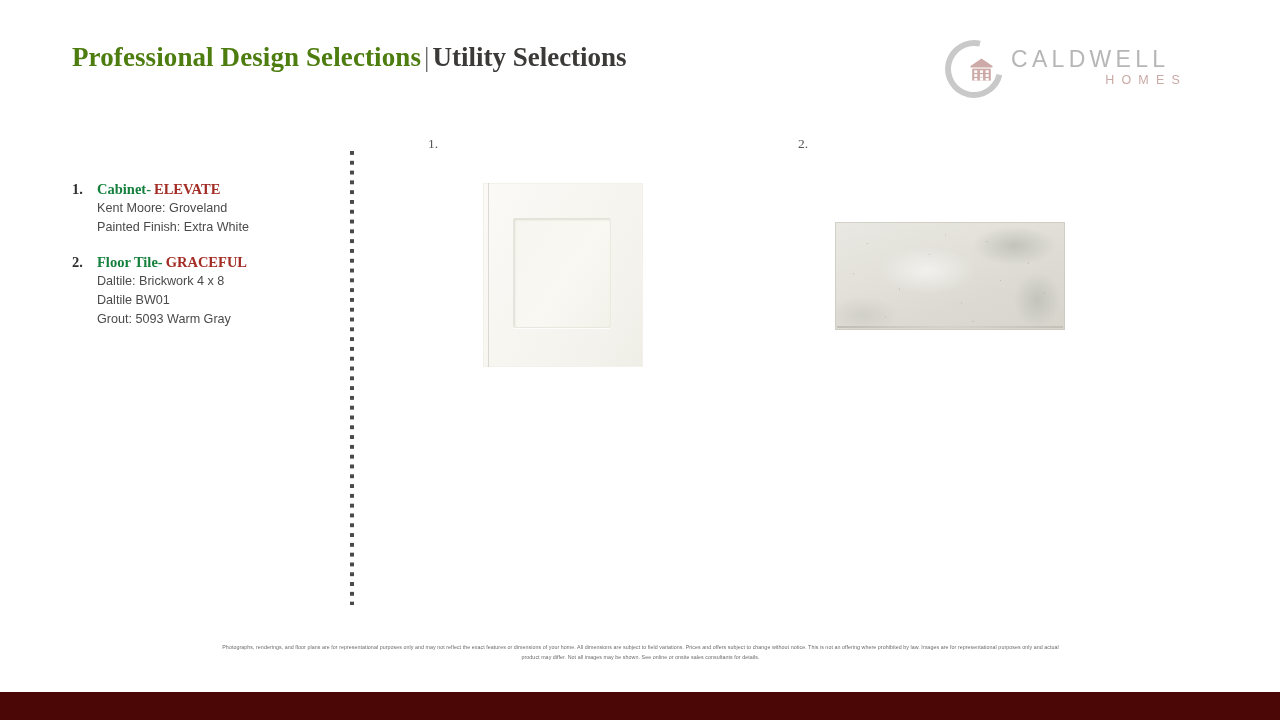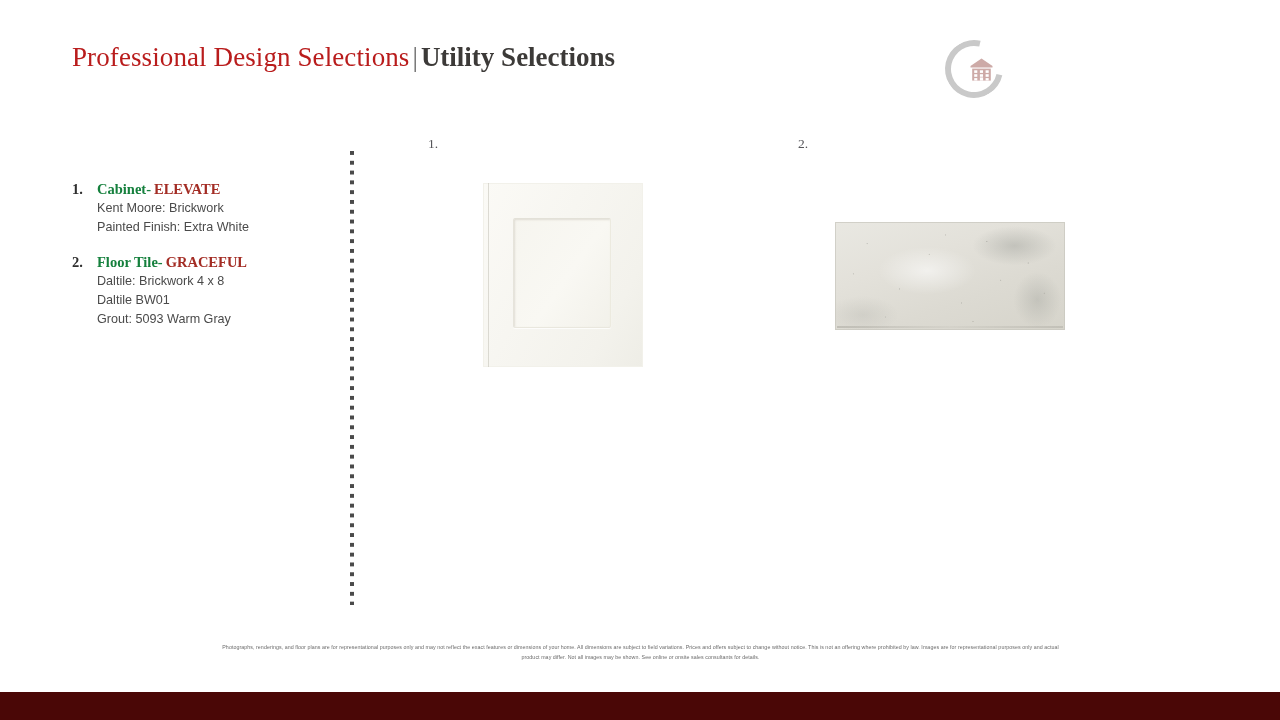--- a/index.html
+++ b/index.html
@@ -25,22 +25,22 @@
   .title {
     position: absolute;
     left: 72px;
     top: 41px;
     font-family: "Liberation Serif", serif;
     font-size: 27px;
     line-height: 32px;
     white-space: nowrap;
   }
   .title-main {
-    color: #b91c1c;
-    font-weight: normal;
+    color: #4d7c0f;
+    font-weight: bold;
     letter-spacing: .1px;
     text-align: center;
   }
   .title-sep {
     color: #6a6a6a;
     font-weight: normal;
     padding: 0 3px;
   }
   .title-sub {
     color: #3c3a38;
@@ -310,32 +310,36 @@
           <rect x="16.6" y="13.3" width="3.1" height="2.6"></rect>
           <rect x="5.2" y="17.2" width="3.1" height="2.6"></rect>
           <rect x="10.9" y="17.2" width="3.1" height="2.6"></rect>
           <rect x="16.6" y="17.2" width="3.1" height="2.6"></rect>
           <rect x="5.2" y="21.1" width="3.1" height="2.4"></rect>
           <rect x="16.6" y="21.1" width="3.1" height="2.4"></rect>
         </g>
         <rect x="10.9" y="20.4" width="3.2" height="3.2" fill="#ffffff"></rect>
       </svg>
     </div>
+    <div class="logo-text">
+      <div class="logo-word">CALDWELL</div>
+      <div class="logo-sub">HOMES</div>
+    </div>
   </div>
 
   <div class="selections">
 
     <div class="sel-block">
       <div class="sel-head">
         <span class="sel-num">1.</span>
         <span class="sel-name">Cabinet-</span>
         <span class="sel-accent">ELEVATE</span>
       </div>
       <div class="sel-lines">
-        <div class="sel-line">Kent Moore: Brickwork</div>
+        <div class="sel-line">Kent Moore: Groveland</div>
         <div class="sel-line">Painted Finish: Extra White</div>
       </div>
     </div>
 
     <div class="sel-block">
       <div class="sel-head">
         <span class="sel-num">2.</span>
         <span class="sel-name">Floor Tile-</span>
         <span class="sel-accent">GRACEFUL</span>
       </div>

